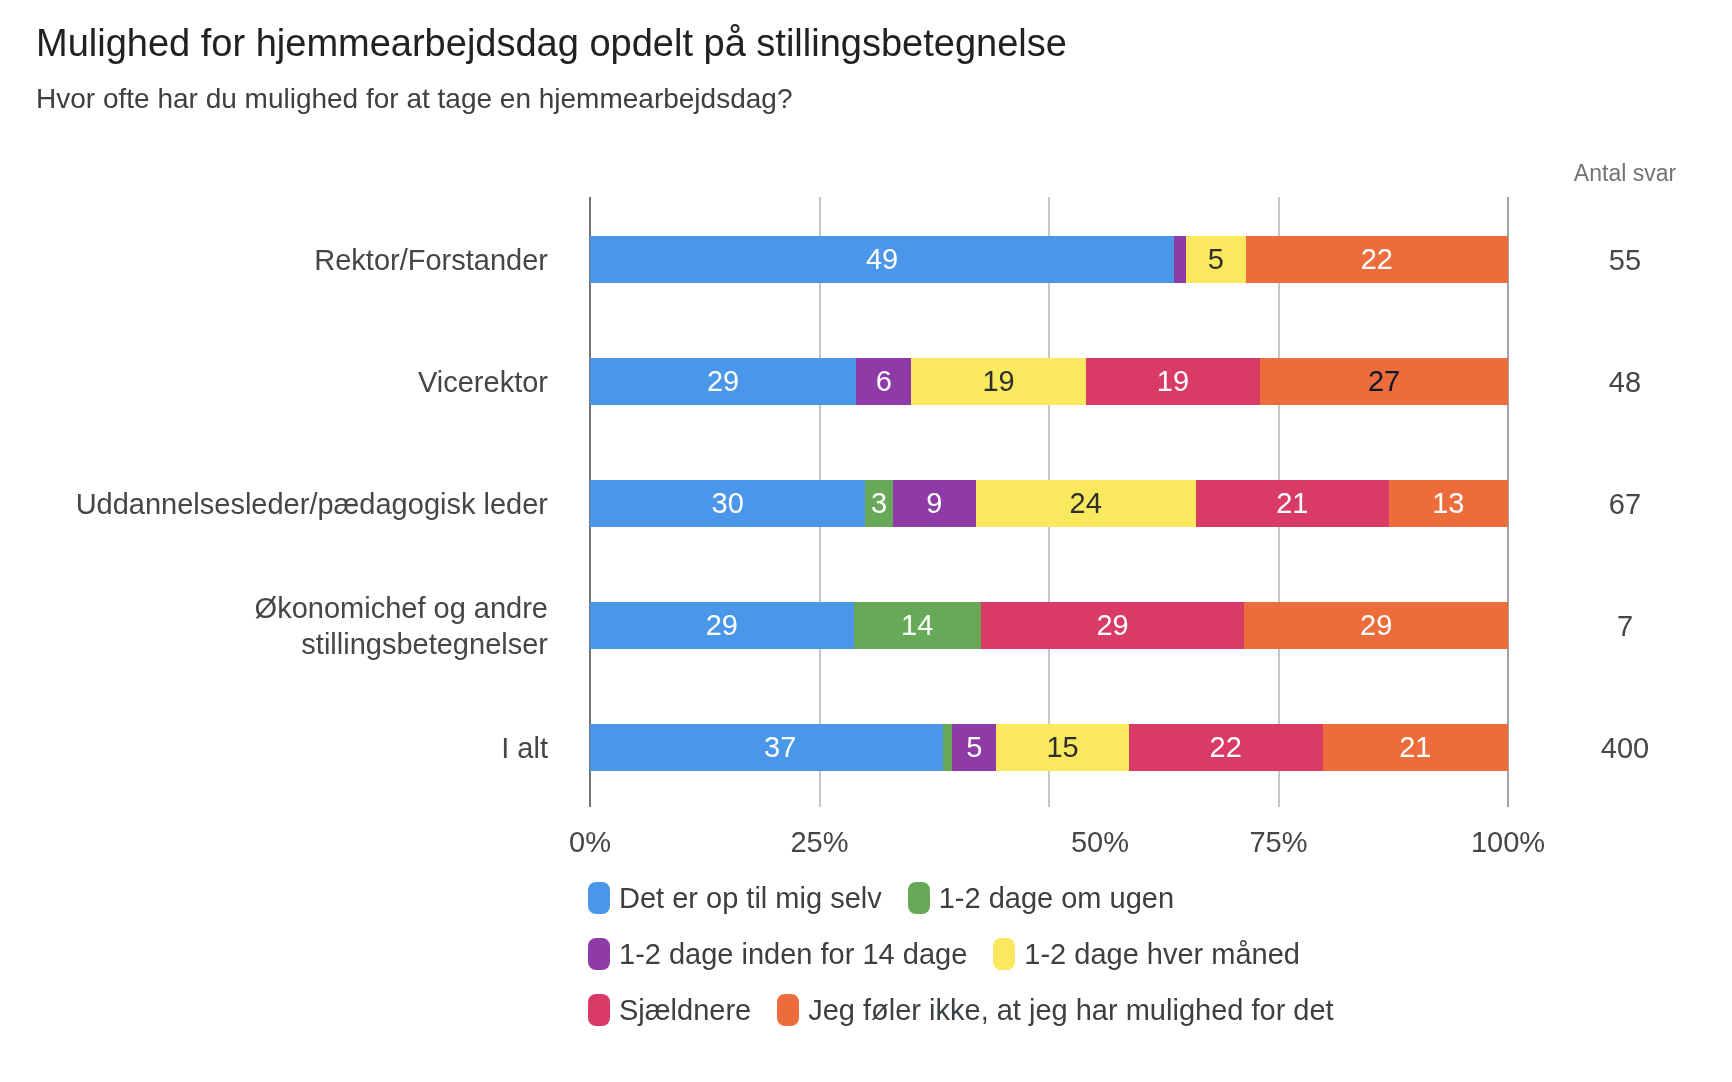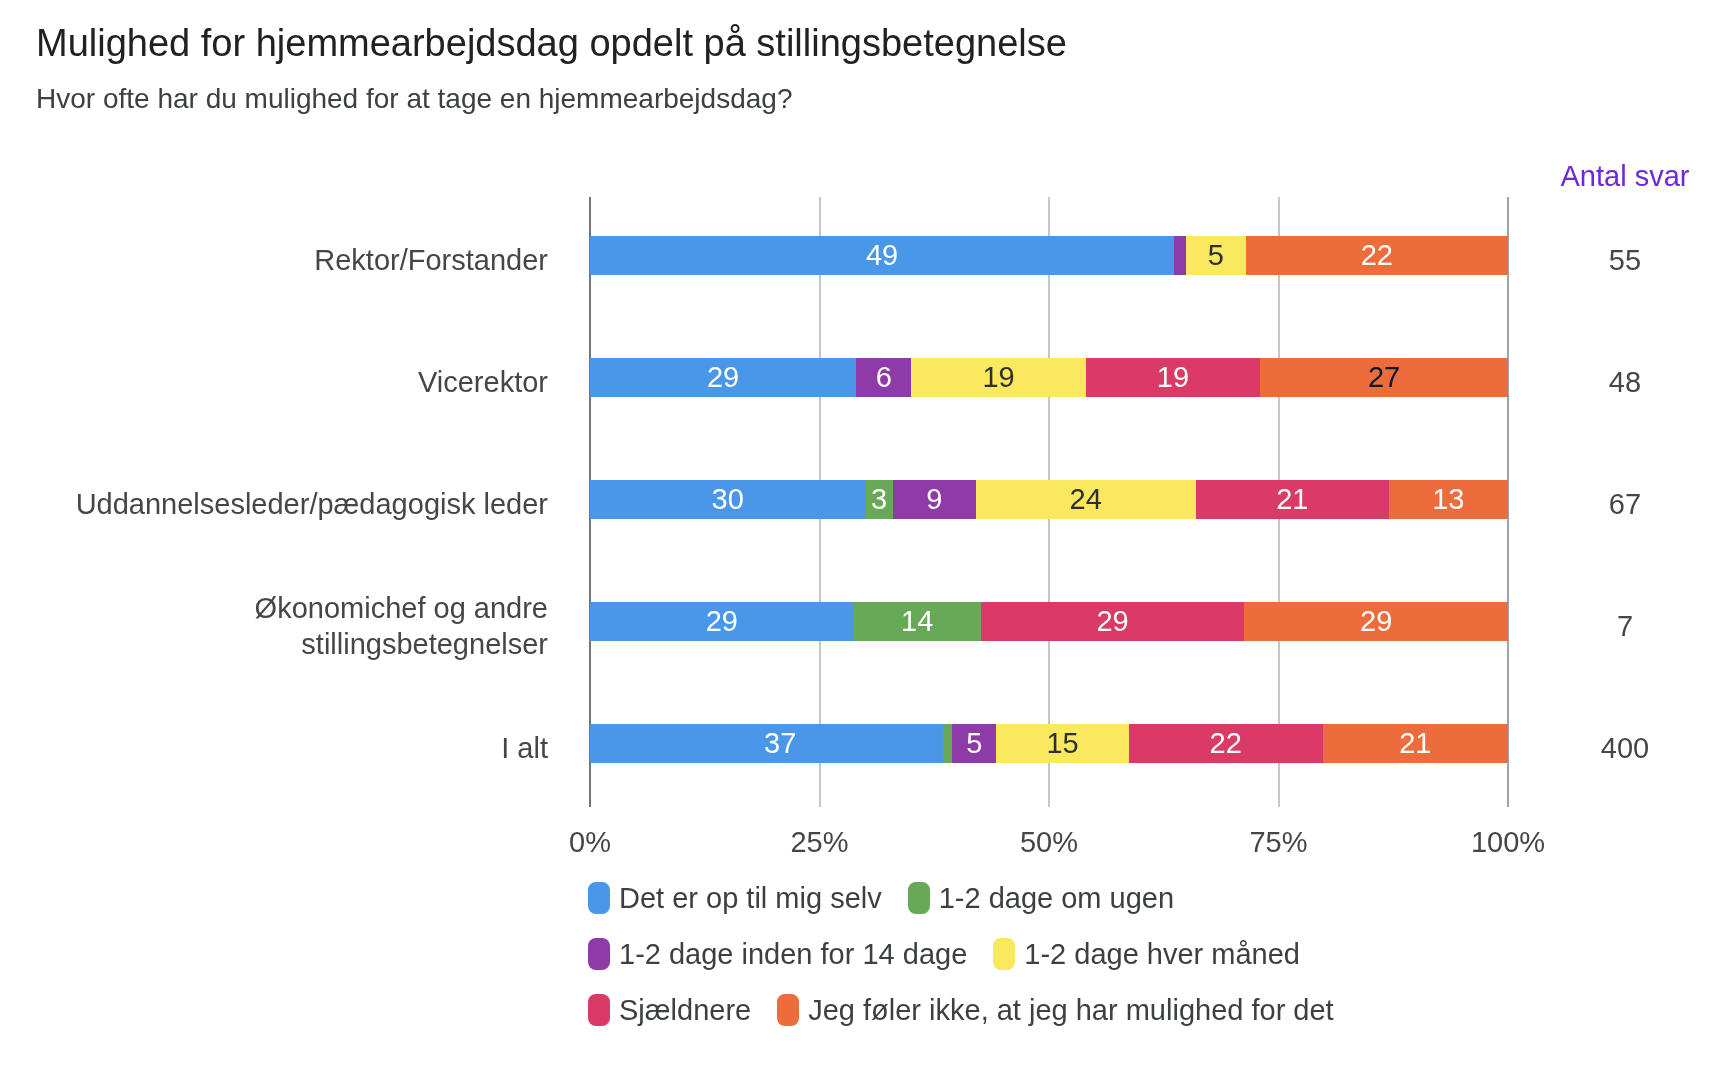--- a/index.html
+++ b/index.html
@@ -4,25 +4,25 @@
 <style>
   html,body{margin:0;padding:0;background:#ffffff;}
   body{width:1732px;height:1082px;overflow:hidden;
        font-family:"Liberation Sans","DejaVu Sans",sans-serif;color:#464646;}
   .stage{position:relative;width:1732px;height:1082px;background:#fff;}
   .chart-title{position:absolute;left:36px;top:20px;margin:0;font-size:38px;line-height:46px;
        font-weight:500;color:#212121;white-space:nowrap;}
   .chart-subtitle{position:absolute;left:36px;top:82px;font-size:28px;line-height:34px;
        font-weight:400;color:#3c4043;white-space:nowrap;}
   .antal-header{position:absolute;left:1545px;top:160px;width:160px;text-align:center;
-       font-size:29px;color:#6d28d9;}
+       font-size:23px;color:#737373;}
   .gridline{position:absolute;width:2px;background:#c6c6c6;}
   .gridline.axis{background:#757575;}
   .gridline.last{background:#a3a3a3;}
-  .bar{position:absolute;height:39px;display:flex;flex-direction:row;overflow:hidden;}
+  .bar{position:absolute;height:47px;display:flex;flex-direction:row;overflow:hidden;}
   .seg{height:100%;display:flex;align-items:center;justify-content:center;
        font-size:29px;overflow:hidden;white-space:nowrap;min-width:0;}
   .cat-label{position:absolute;left:20px;width:528px;text-align:right;
        font-size:29px;line-height:36px;color:#464646;transform:translateY(-50%);}
   .antal-val{position:absolute;left:1545px;width:160px;text-align:center;
        font-size:29px;color:#464646;transform:translateY(-50%);}
   .xtick{position:absolute;width:160px;text-align:center;font-size:29px;color:#464646;}
   .legend{position:absolute;left:588px;top:882px;width:1000px;}
   .legend-row{display:flex;flex-direction:row;align-items:center;gap:26px;margin-bottom:24px;}
   .legend-item{display:flex;flex-direction:row;align-items:center;}
@@ -91,21 +91,21 @@
   <div id="antal-col">
       <div class="antal-val" style="top: 259.5px;">55</div>
       <div class="antal-val" style="top: 381.5px;">48</div>
       <div class="antal-val" style="top: 503.5px;">67</div>
       <div class="antal-val" style="top: 625.5px;">7</div>
       <div class="antal-val" style="top: 747.5px;">400</div>
     </div>
   <div id="xaxis">
       <div class="xtick" style="left: 510px; top: 826px;">0%</div>
       <div class="xtick" style="left: 739.5px; top: 826px;">25%</div>
-      <div class="xtick" style="left: 969px; top: 826px;">50%</div>
+      <div class="xtick" style="left: 969px; top: 826px; text-align: right;">50%</div>
       <div class="xtick" style="left: 1198.5px; top: 826px;">75%</div>
       <div class="xtick" style="left: 1428px; top: 826px;">100%</div>
     </div>
   <div id="legend" class="legend">
       <div class="legend-row">
         <div class="legend-item">
           <span class="swatch" style="background: rgb(74, 150, 233);"></span>
           <span class="legend-label">Det er op til mig selv</span>
         </div>
         <div class="legend-item">

